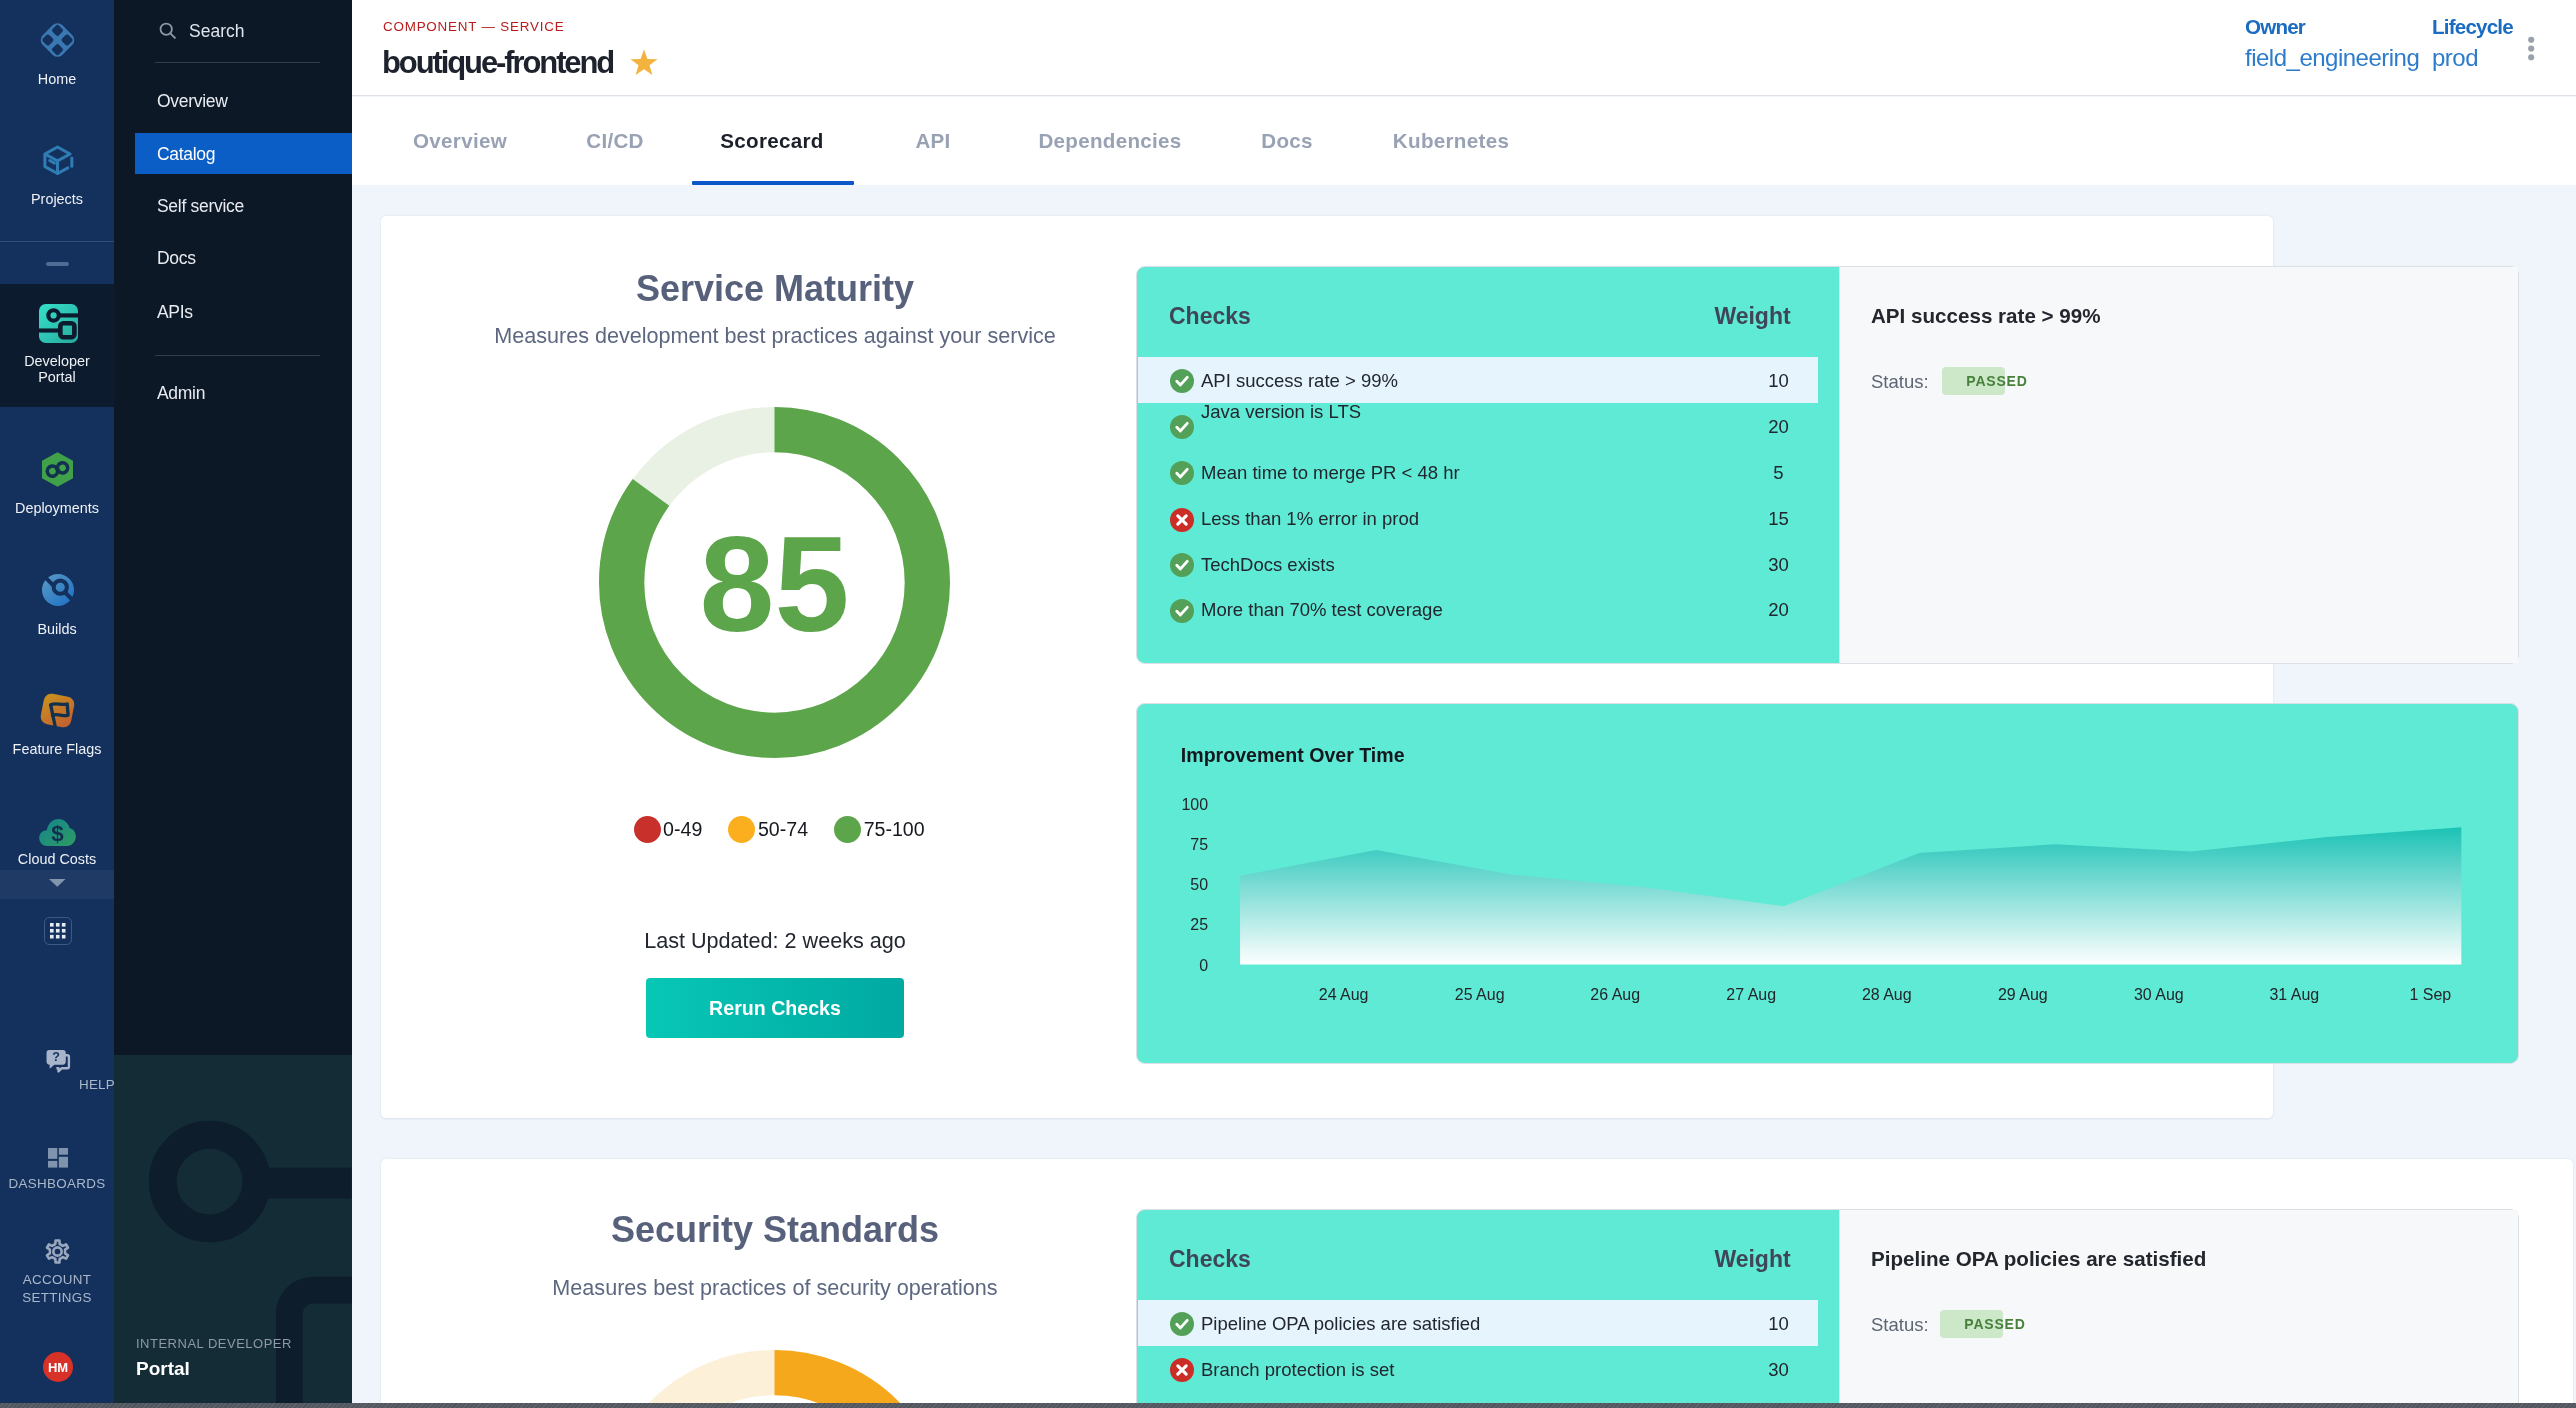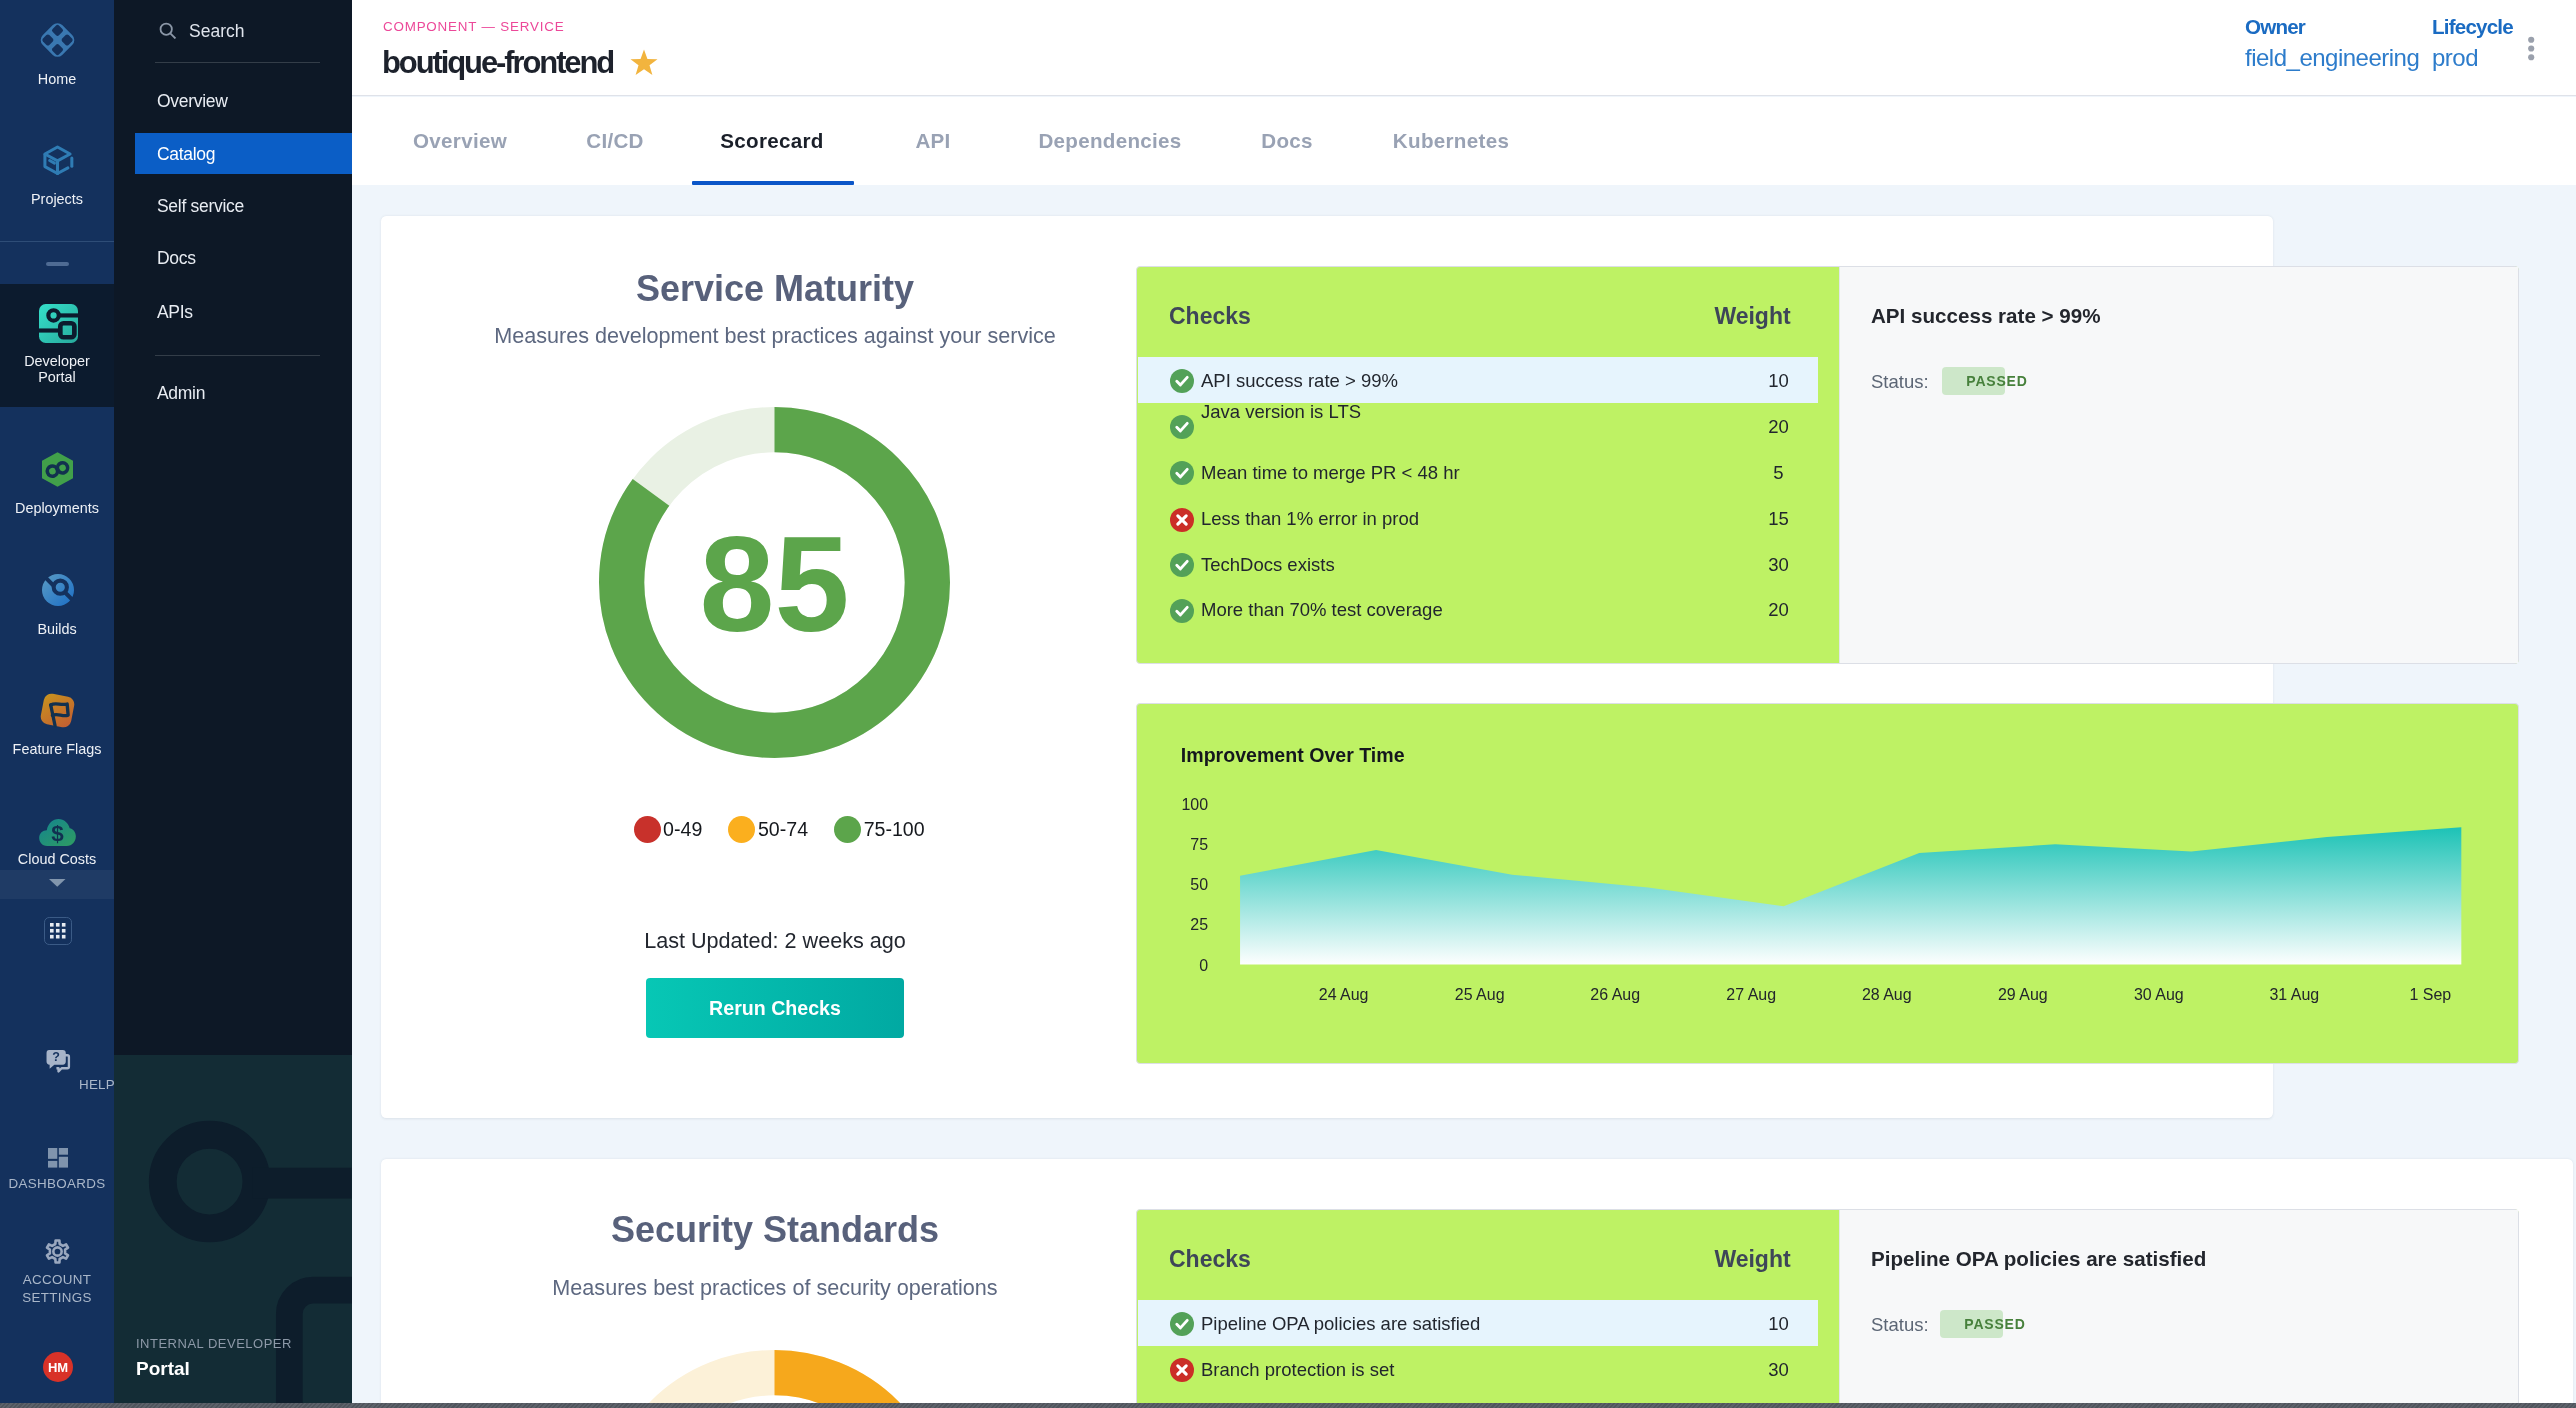--- a/index.html
+++ b/index.html
@@ -14,34 +14,34 @@
   
   #nav2 { left:114px; top:0; width:238px; height:1409px; background:#0d1826; overflow:hidden; }
   #nav2 .item { left:43px; width:175px; color:#e8ecf2; font-size:17.5px; letter-spacing:-0.3px; }
   .divline { left:41px; width:165px; height:0.5px; background:rgba(255,255,255,0.16); }
   
   #main { left:352px; top:0; width:2251px; height:1409px; background:#eff5fb; }
   #header { left:0; top:0; width:2251px; height:96px; background:#fff; border-bottom:1px solid #dfe2e9; }
   #tabbar { left:0; top:97px; width:2251px; height:88px; background:#fff; }
   .tab { top:0; height:88px; line-height:88px; font-size:20.6px; font-weight:bold; color:#99a2b4; letter-spacing:0.3px; text-align:center; }
   .card { background:#fff; border-radius:5.2px; box-shadow:0 0.5px 2.6px rgba(40,55,80,0.10); }
-  .subbox { border:1px solid #dcdfe6; border-radius:4px; background:#bef264; }
+  .subbox { border:1px solid #dcdfe6; border-radius:9px; background:#5eead4; }
   .chk-title { font-size:23px; font-weight:bold; color:#3e4658; }
   .row-text { font-size:18.5px; color:#22262e; }
   .graypanel { background:#f7f8f9; border-left:1px solid #e2e5ea; }
   .badge { background:#cde7c9; color:#47813c; font-weight:bold; font-size:14px; letter-spacing:0.8px;
            border-radius:4.1px; display:flex; align-items:center; justify-content:center;padding-left:47px; }
 </style>
 </head>
 <body>
 <div id="page">
   <div id="main" class="abs">
 
     <div id="header" class="abs">
-      <div class="abs" style="left:31px;top:18.5px;font-size:13.4px;letter-spacing:0.8px;color:#ec4899;">COMPONENT — SERVICE</div>
+      <div class="abs" style="left:31px;top:18.5px;font-size:13.4px;letter-spacing:0.8px;color:#b91c1c;">COMPONENT — SERVICE</div>
       <div class="abs" style="left:30px;top:45px;font-size:31px;letter-spacing:-2.1px;font-weight:bold;color:#1d222c;">boutique-frontend</div>
       <svg class="abs" style="left:278px;top:49px;" width="28" height="28" viewBox="0 0 54 54">
           <path d="M27 1 L33.6 19.2 L53 19.6 L37.6 31.4 L43.2 50 L27 39 L10.8 50 L16.4 31.4 L1 19.6 L20.4 19.2 Z" fill="#f2b43e"></path>
         </svg>
       <div class="abs" style="left:1893px;top:15px;font-size:20.6px;letter-spacing:-0.8px;font-weight:bold;color:#1a6bc2;">Owner</div>
       <div class="abs" style="left:1893px;top:44px;font-size:24px;letter-spacing:-0.5px;color:#2d7ccb;">field_engineering</div>
       <div class="abs" style="left:2080px;top:15px;font-size:20.6px;letter-spacing:-0.8px;font-weight:bold;color:#1a6bc2;">Lifecycle</div>
       <div class="abs" style="left:2080px;top:44px;font-size:24px;letter-spacing:-0.5px;color:#2d7ccb;">prod</div>
       <svg class="abs" style="left:2172px;top:34px;" width="14.4" height="29" viewBox="0 0 28 56">
         <g fill="#9aa0ac">

